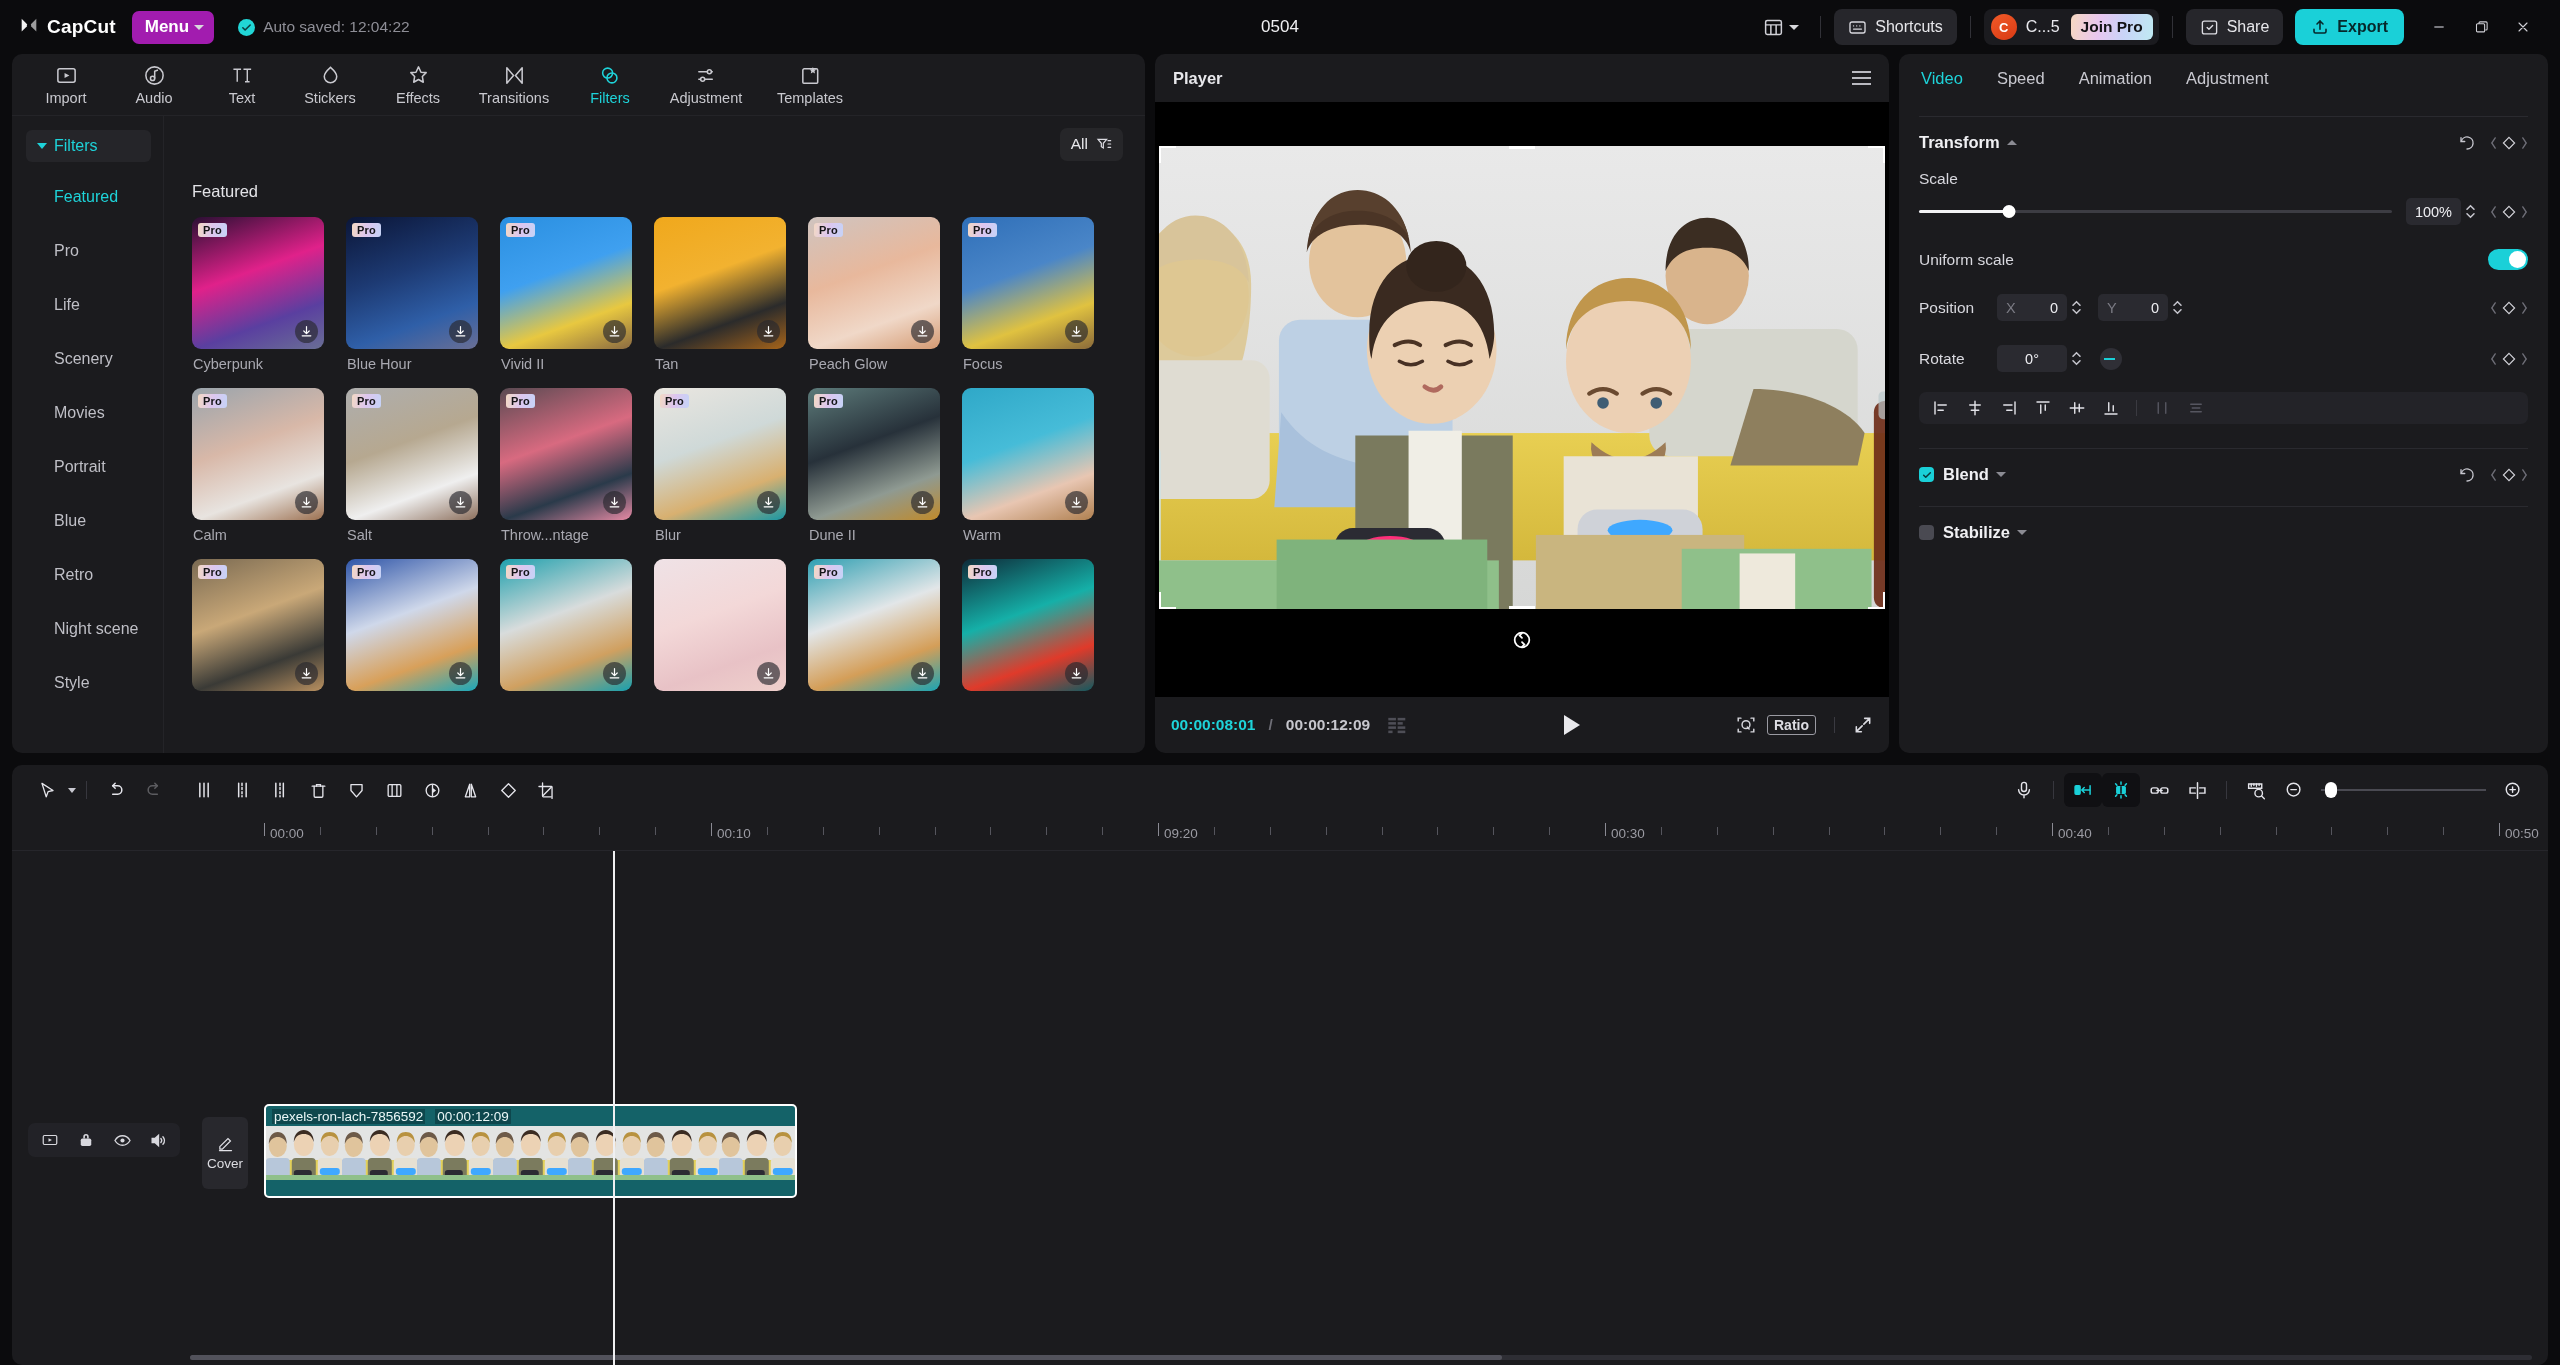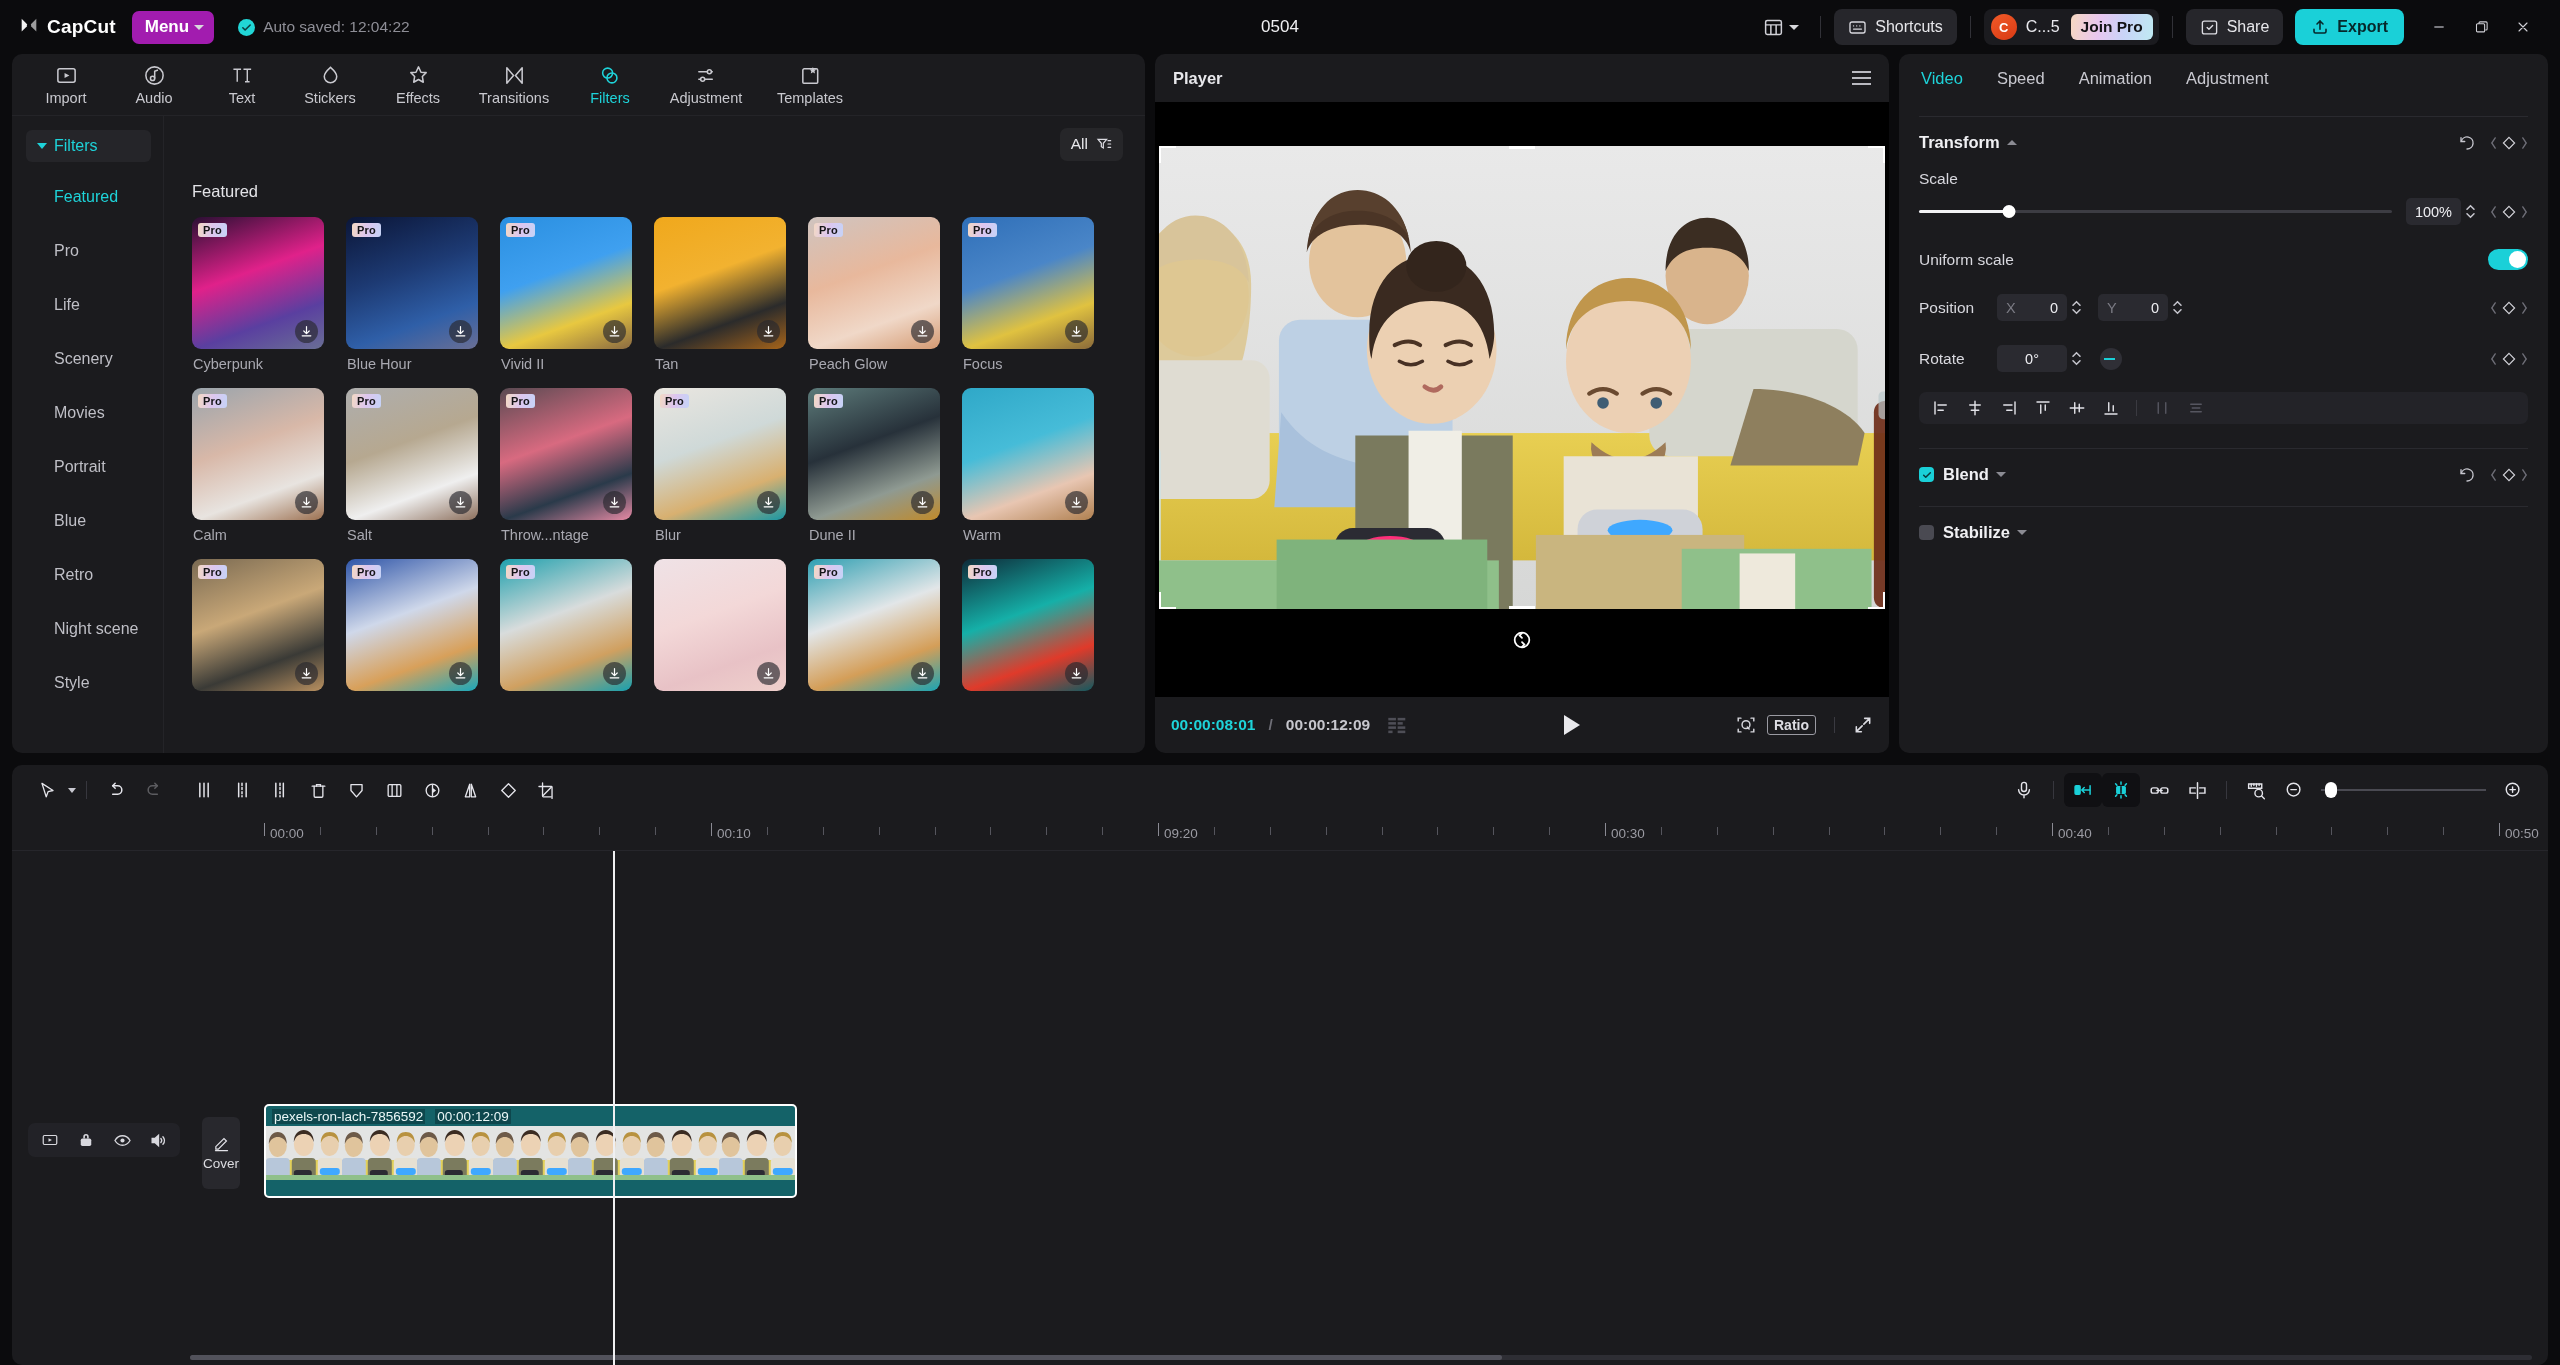--- a/index.html
+++ b/index.html
@@ -225,21 +225,21 @@
 
   .tracks { flex: 1 1 auto; position: relative; overflow: hidden; }
   .track-ctrls {
     position: absolute; left: 16px; top: 272px;
     background: #222227; border-radius: 7px; height: 34px;
     display: flex; align-items: center; gap: 0px; padding: 0 4px;
   }
   .tcb { width: 36px; height: 30px; display: flex; align-items: center; justify-content: center; cursor: pointer; }
   .cover-btn {
     position: absolute; left: 190px; top: 1050px;
-    width: 38px; height: 72px; background: #28282d; border-radius: 6px;
+    width: 46px; height: 72px; background: #28282d; border-radius: 6px;
     display: flex; flex-direction: column; align-items: center; justify-content: center; gap: 4px;
     font-size: 13.5px; color: #dcdce1; cursor: pointer;
   }
   .clip {
     position: absolute; left: 252px; top: 1037px; width: 533px; height: 94px;
     background: #146268; border: 2px solid #ffffff; border-radius: 5px; overflow: hidden; cursor: pointer;
   }
   .clip-head { height: 20px; display: flex; align-items: center; gap: 10px; padding: 0 6px; }
   .clip-name { font-size: 13.5px; color: #eaf7f7; background: rgba(10,50,54,.55); padding: 0 2px; white-space: nowrap; }
   .clip-dur { font-size: 13.5px; color: #eaf7f7; background: rgba(10,50,54,.55); padding: 0 2px; }

